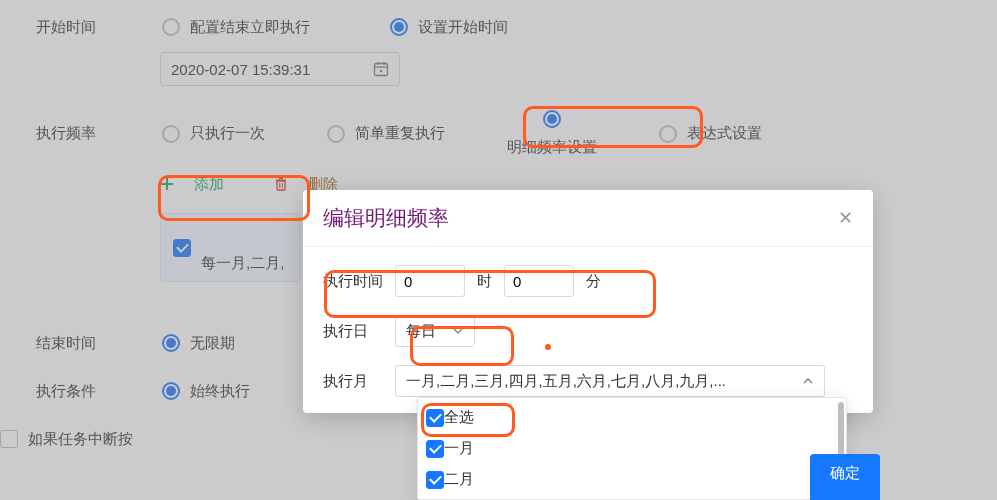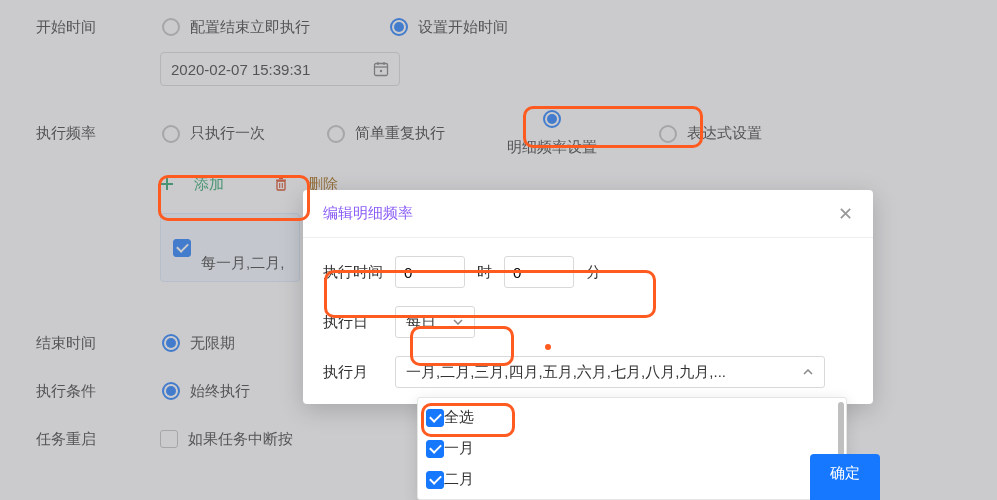--- a/index.html
+++ b/index.html
@@ -153,21 +153,21 @@
     box-shadow: 0 6px 24px rgba(0,0,0,0.18);
     z-index: 10;
   }
   .modal-header {
     display: flex;
     align-items: center;
     justify-content: space-between;
     padding: 14px 20px;
     border-bottom: 1px solid #eee;
   }
-  .modal-title { font-size: 15px; color: #8b5cf6; }
+  .modal-title { font-size: 21px; color: #701a75; }
   .modal-close {
     font-size: 18px; color: #999; cursor: pointer; line-height: 1;
   }
   .modal-body {
     padding: 18px 20px 10px 20px;
   }
   .modal-row {
     display: flex;
     align-items: center;
     gap: 12px;
@@ -381,21 +381,20 @@
     <div class="form-label">执行条件</div>
     <div class="form-content">
       <label class="radio selected">
         <span class="circle"></span>
         <span class="radio-label">始终执行</span>
       </label>
     </div>
   </div>
 
   <div class="form-row" style="margin-top:6px;">
-    <div class="form-label">任务重启</div>
     <div class="form-content">
       <label class="checkbox">
         <span class="box"></span>
         <span>如果任务中断按</span>
       </label>
     </div>
   </div>
 
 </div>
 

